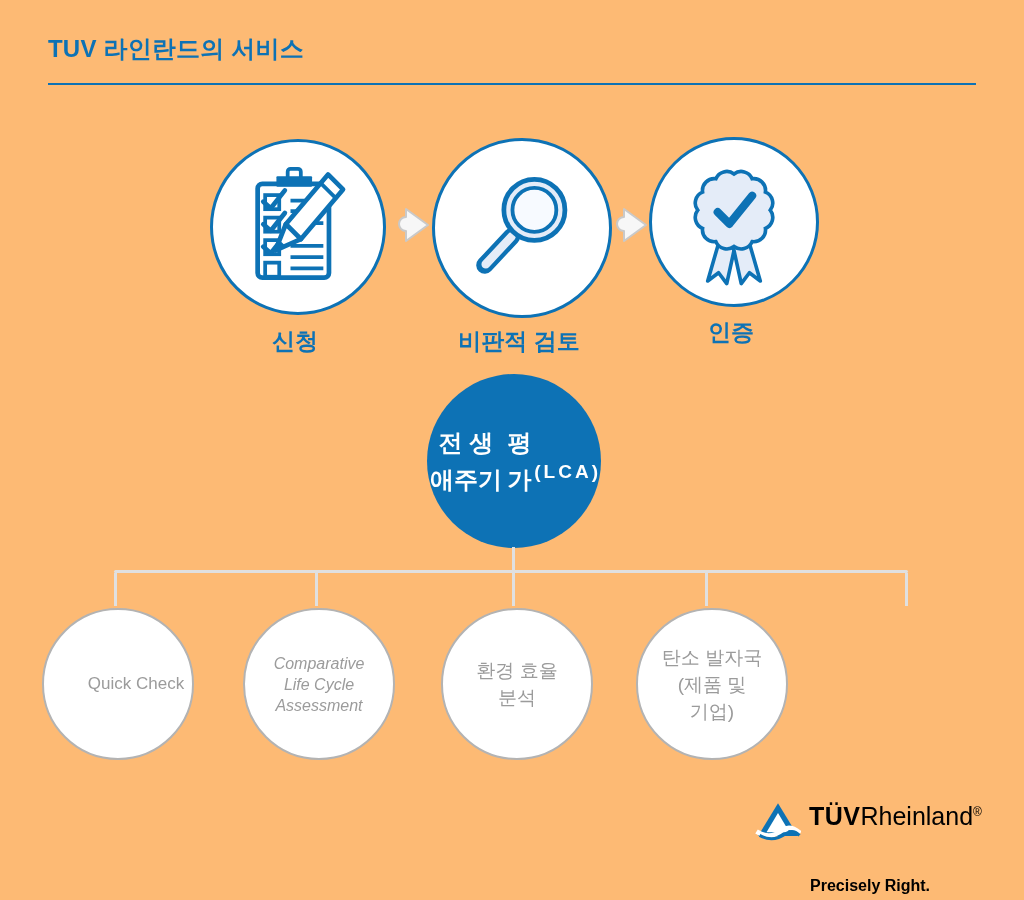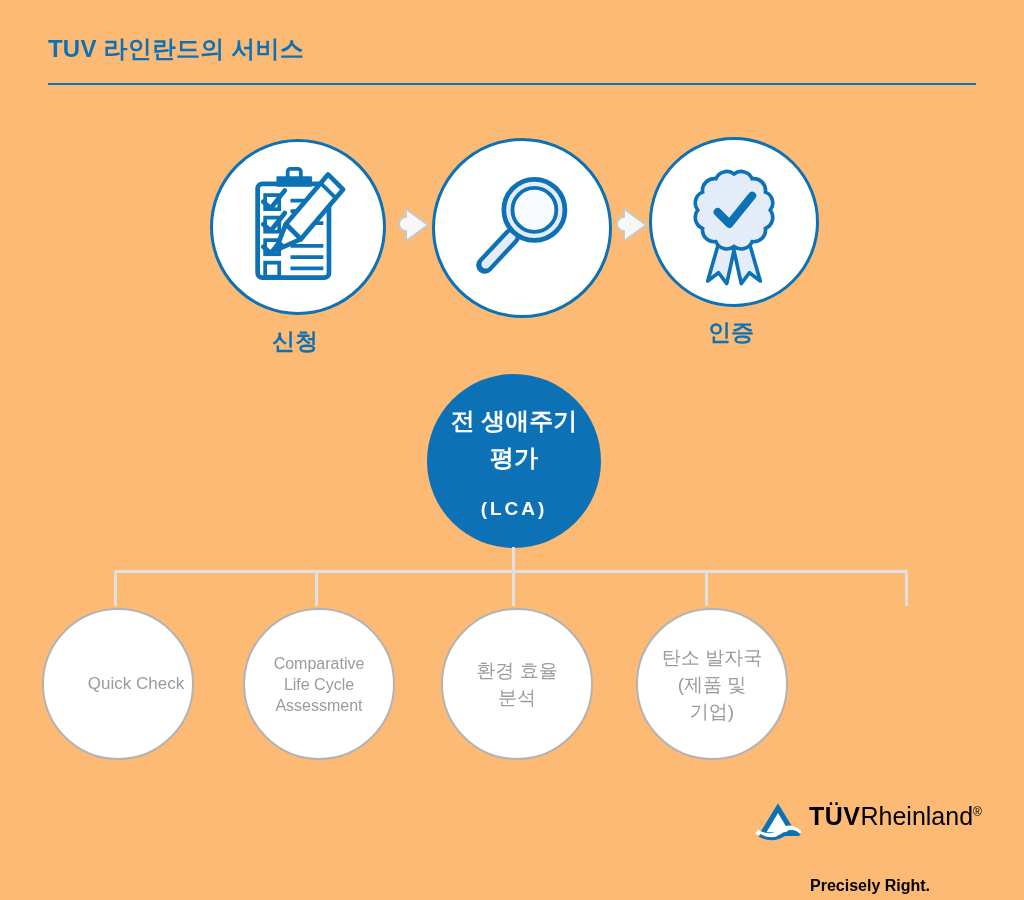--- a/index.html
+++ b/index.html
@@ -35,21 +35,21 @@
   #label2 { left:519px; top:326px; }
   #label3 { left:731px; top:317px; }
   
   .flow-arrow { position:absolute; width:36px; height:50px; }
   #arrow1 { left:397px; top:200px; }
   #arrow2 { left:615px; top:200px; }
   
   .hub-circle {
     position:absolute; left:427px; top:374px; width:174px; height:174px;
     border-radius:50%; background:var(--primary-blue);
-    display:flex; flex-direction:column; align-items:center; justify-content:center;
+    display:flex; flex-direction:row; align-items:center; justify-content:center;
     color:#fff; text-align:center;
   }
   .hub-line { font-size:24px; font-weight:bold; line-height:37px; }
   .hub-sub  { font-size:19px; font-weight:bold; letter-spacing:3px; margin-top:22px; }
   
   .conn { position:absolute; background:var(--connector-gray); }
   .conn-stub  { left:512px; top:547px; width:3px; height:25px; }
   .conn-horiz { left:114px; top:570px; width:794px; height:3px; border-radius:3px; }
   .drop { width:3px; top:573px; height:33px; }
   #drop1 { left:114px; } #drop2 { left:315px; } #drop3 { left:512px; }
@@ -61,21 +61,21 @@
     display:flex; flex-direction:column; align-items:center; justify-content:center;
     text-align:center; color:var(--gray-text);
   }
   #svc1 { left:42px;  top:608px; }
   #svc2 { left:243px; top:608px; }
   #svc3 { left:441px; top:608px; }
   #svc4 { left:636px; top:608px; }
   #svc5 { left:837px; top:608px; }
   .svc-line { display:block; }
   .svc-en  .svc-line { font-size:17px; line-height:22px;margin-left:36px; }
-  .svc-en3 .svc-line { font-size:16px; line-height:21px; }
+  .svc-en3 .svc-line { font-size:16px; line-height:21px;font-style:italic; }
   .svc-ko  .svc-line { font-size:19px; line-height:27px; }
   .svc-line.svc-sub { font-size:15px; line-height:24px; }
   
   .logo-block { position:absolute; left:755px; top:796px; width:230px; height:62px; }
   .logo-triangle { position:absolute; left:0; top:2px; width:46px; height:44px; }
   .logo-wordmark {
     position:absolute; left:54px; top:6px; white-space:nowrap;
     font-size:25px; color:#000;
   }
   .logo-tuv { font-weight:bold; letter-spacing:0.5px; }
@@ -168,20 +168,21 @@
            A 13 13 0 0 1 60 22
            A 13 13 0 0 1 80 27.36
            A 13 13 0 0 1 94.64 42
            A 13 13 0 0 1 100 62 Z"></path>
 
       <path class="ic-stroke" d="M42 64 L55 77 L80 46" stroke-width="9" stroke-linecap="round" stroke-linejoin="round"></path>
     </svg>
   </div>
 
   <div class="step-label" id="label1">신청</div>
+  <div class="step-label" id="label2">비판적 검토</div>
   <div class="step-label" id="label3">인증</div>
 
   <svg class="flow-arrow" id="arrow1" viewBox="0 0 36 50">
     <path d="M9 9 V17 A7 7 0 0 0 9 31 V41 L31 25 Z" fill="var(--arrow-fill)" stroke="var(--arrow-border)" stroke-width="2" stroke-linejoin="round"></path>
   </svg>
   <svg class="flow-arrow" id="arrow2" viewBox="0 0 36 50">
     <path d="M9 9 V17 A7 7 0 0 0 9 31 V41 L31 25 Z" fill="var(--arrow-fill)" stroke="var(--arrow-border)" stroke-width="2" stroke-linejoin="round"></path>
   </svg>
 
   <div class="hub-circle">

